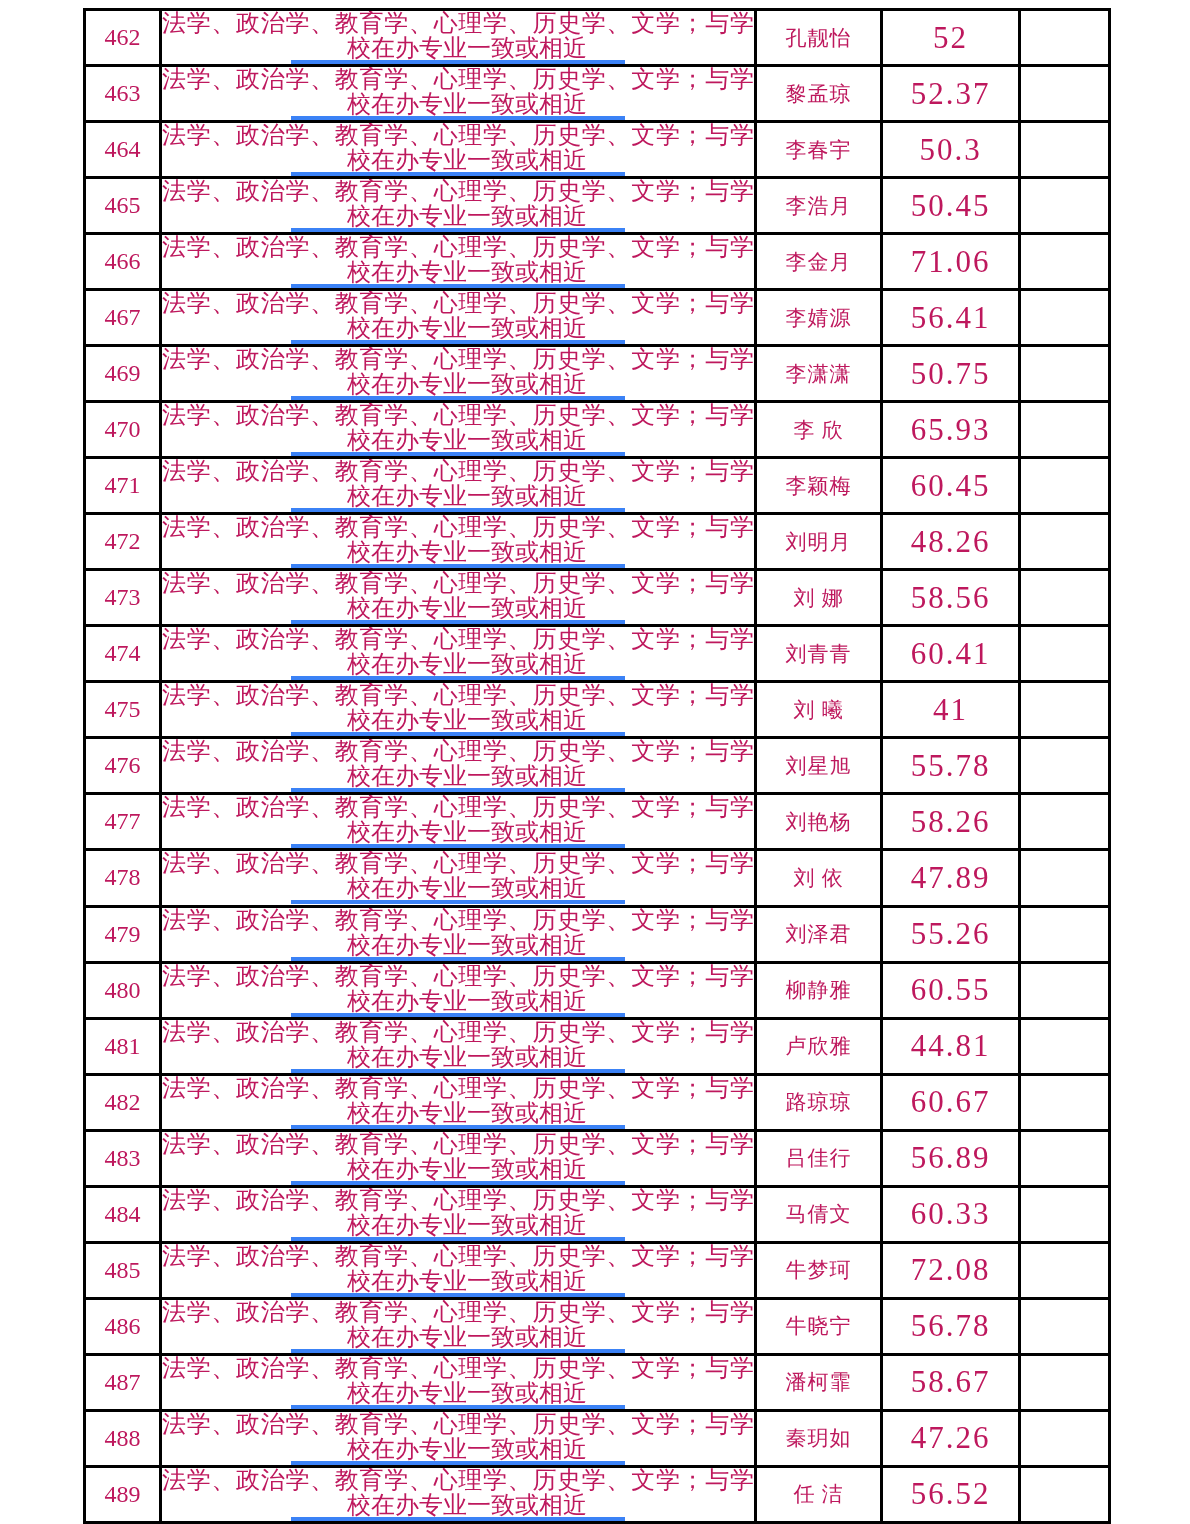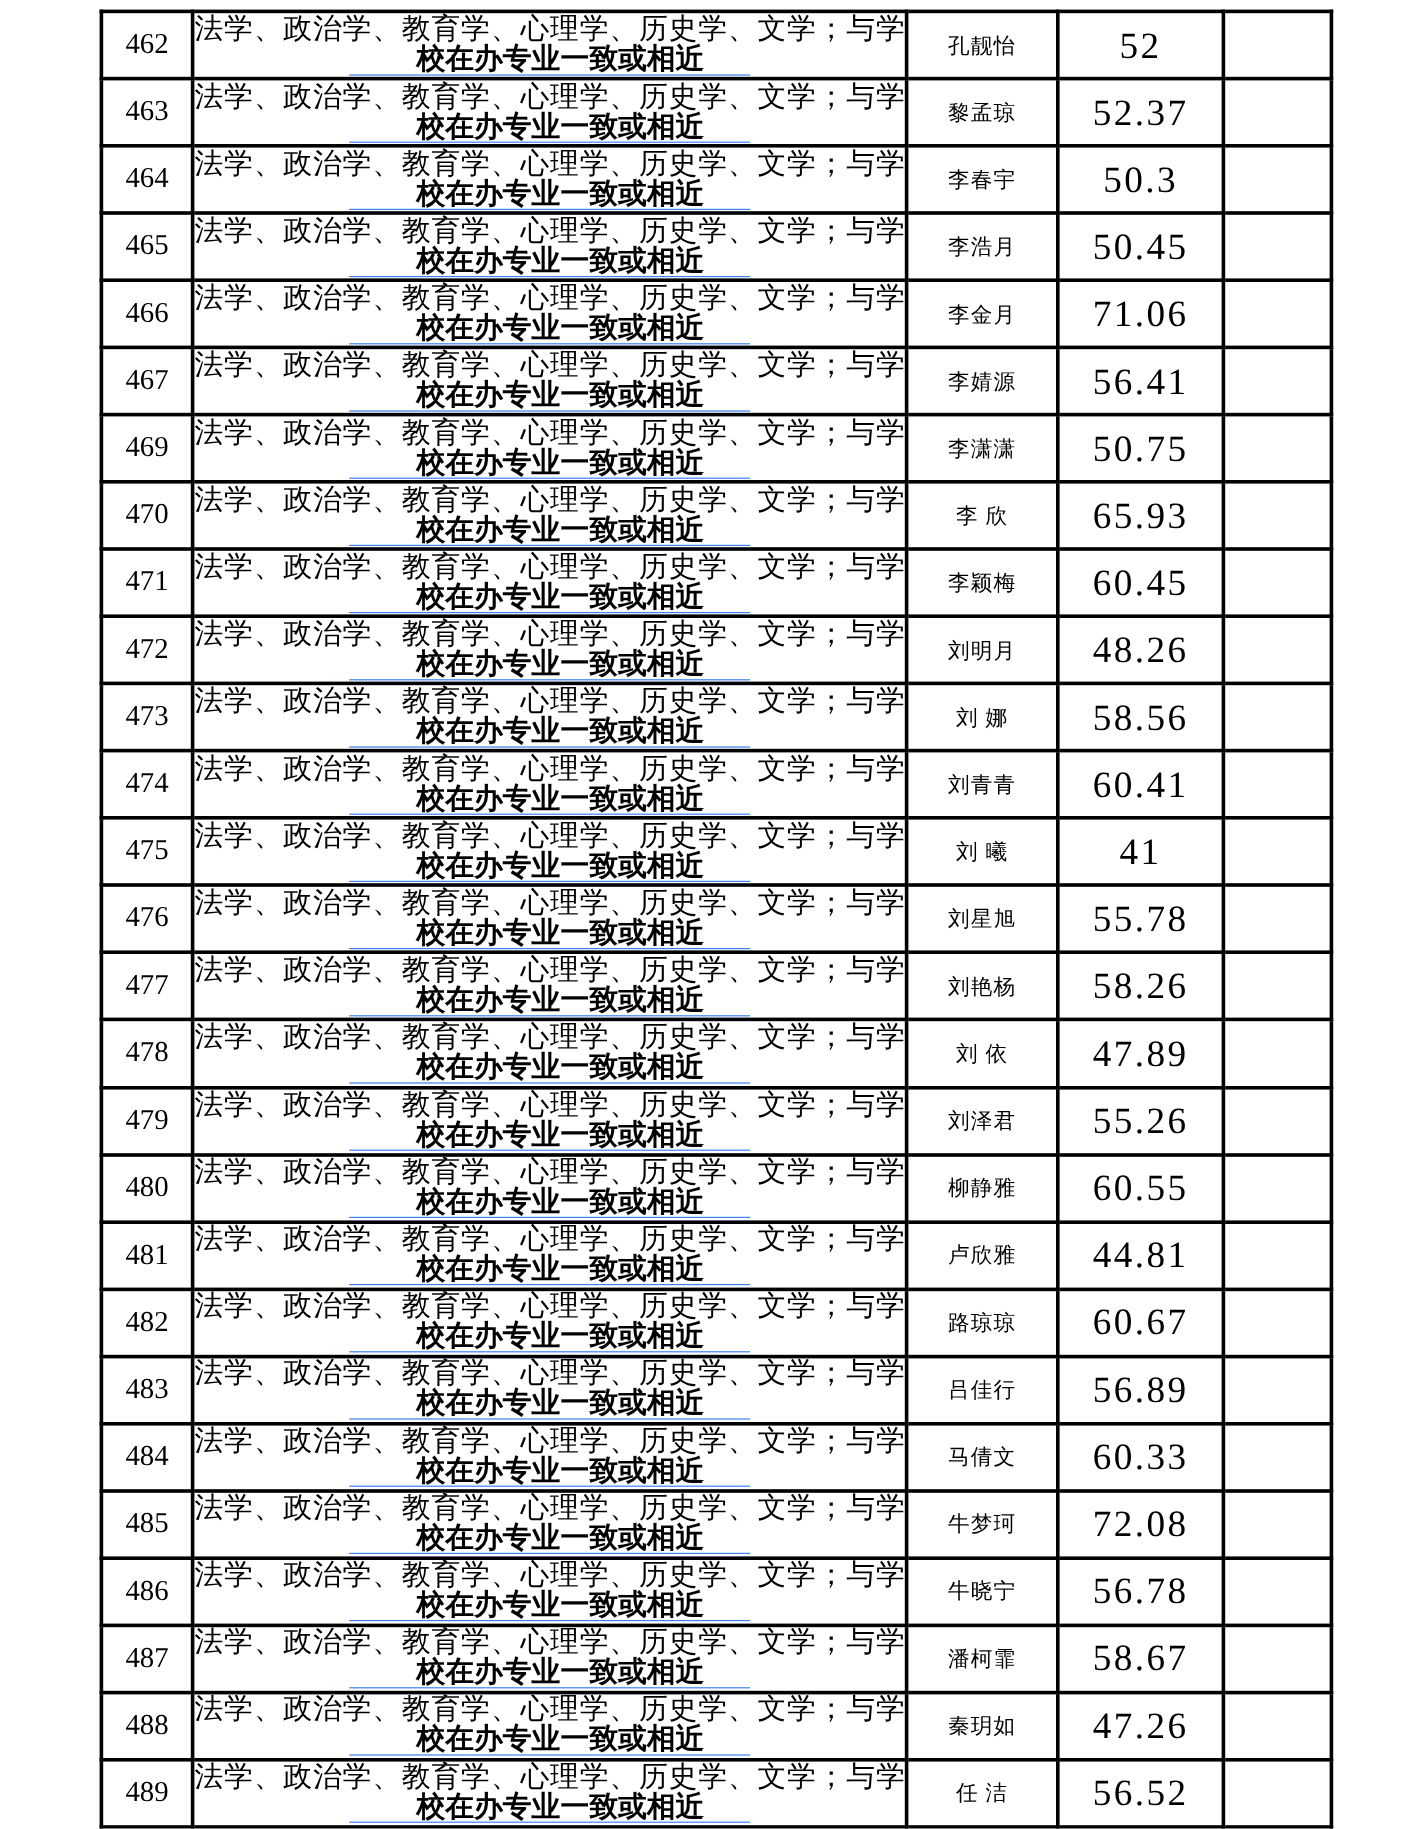--- a/index.html
+++ b/index.html
@@ -7,21 +7,21 @@
     padding: 0;
     background: #ffffff;
   }
   .page {
     position: relative;
     width: 1190px;
     height: 1524px;
     background: #ffffff;
     overflow: hidden;
     font-family: "Liberation Serif", "DejaVu Serif", serif;
-    color: #000000;
+    color: #be185d;
   }
   table.results {
     position: absolute;
     left: 83px;
     top: 8px;
     width: 1025px;
     height: 1516px;
     border-collapse: collapse;
     table-layout: fixed;
   }
@@ -44,27 +44,26 @@
     text-align: justify;
     text-align-last: justify;
     text-justify: inter-character;
     white-space: nowrap;
   }
   .l2-wrap {
     text-align: center;
   }
   .l2 {
     display: inline-block;
-    border-bottom: 1px solid #3b82f6;
+    border-bottom: 4px solid #3b82f6;
     padding: 0 38px 0 56px;
     line-height: 24px;
-    font-weight: bold;
   }
   td.c-name {
-    font-size: 18px;
+    font-size: 21px;
     letter-spacing: 1px;
   }
   td.c-score {
     font-size: 31px;
     letter-spacing: 2px;
   }
   td.c-empty {
     background: #ffffff;
   }
 </style>

